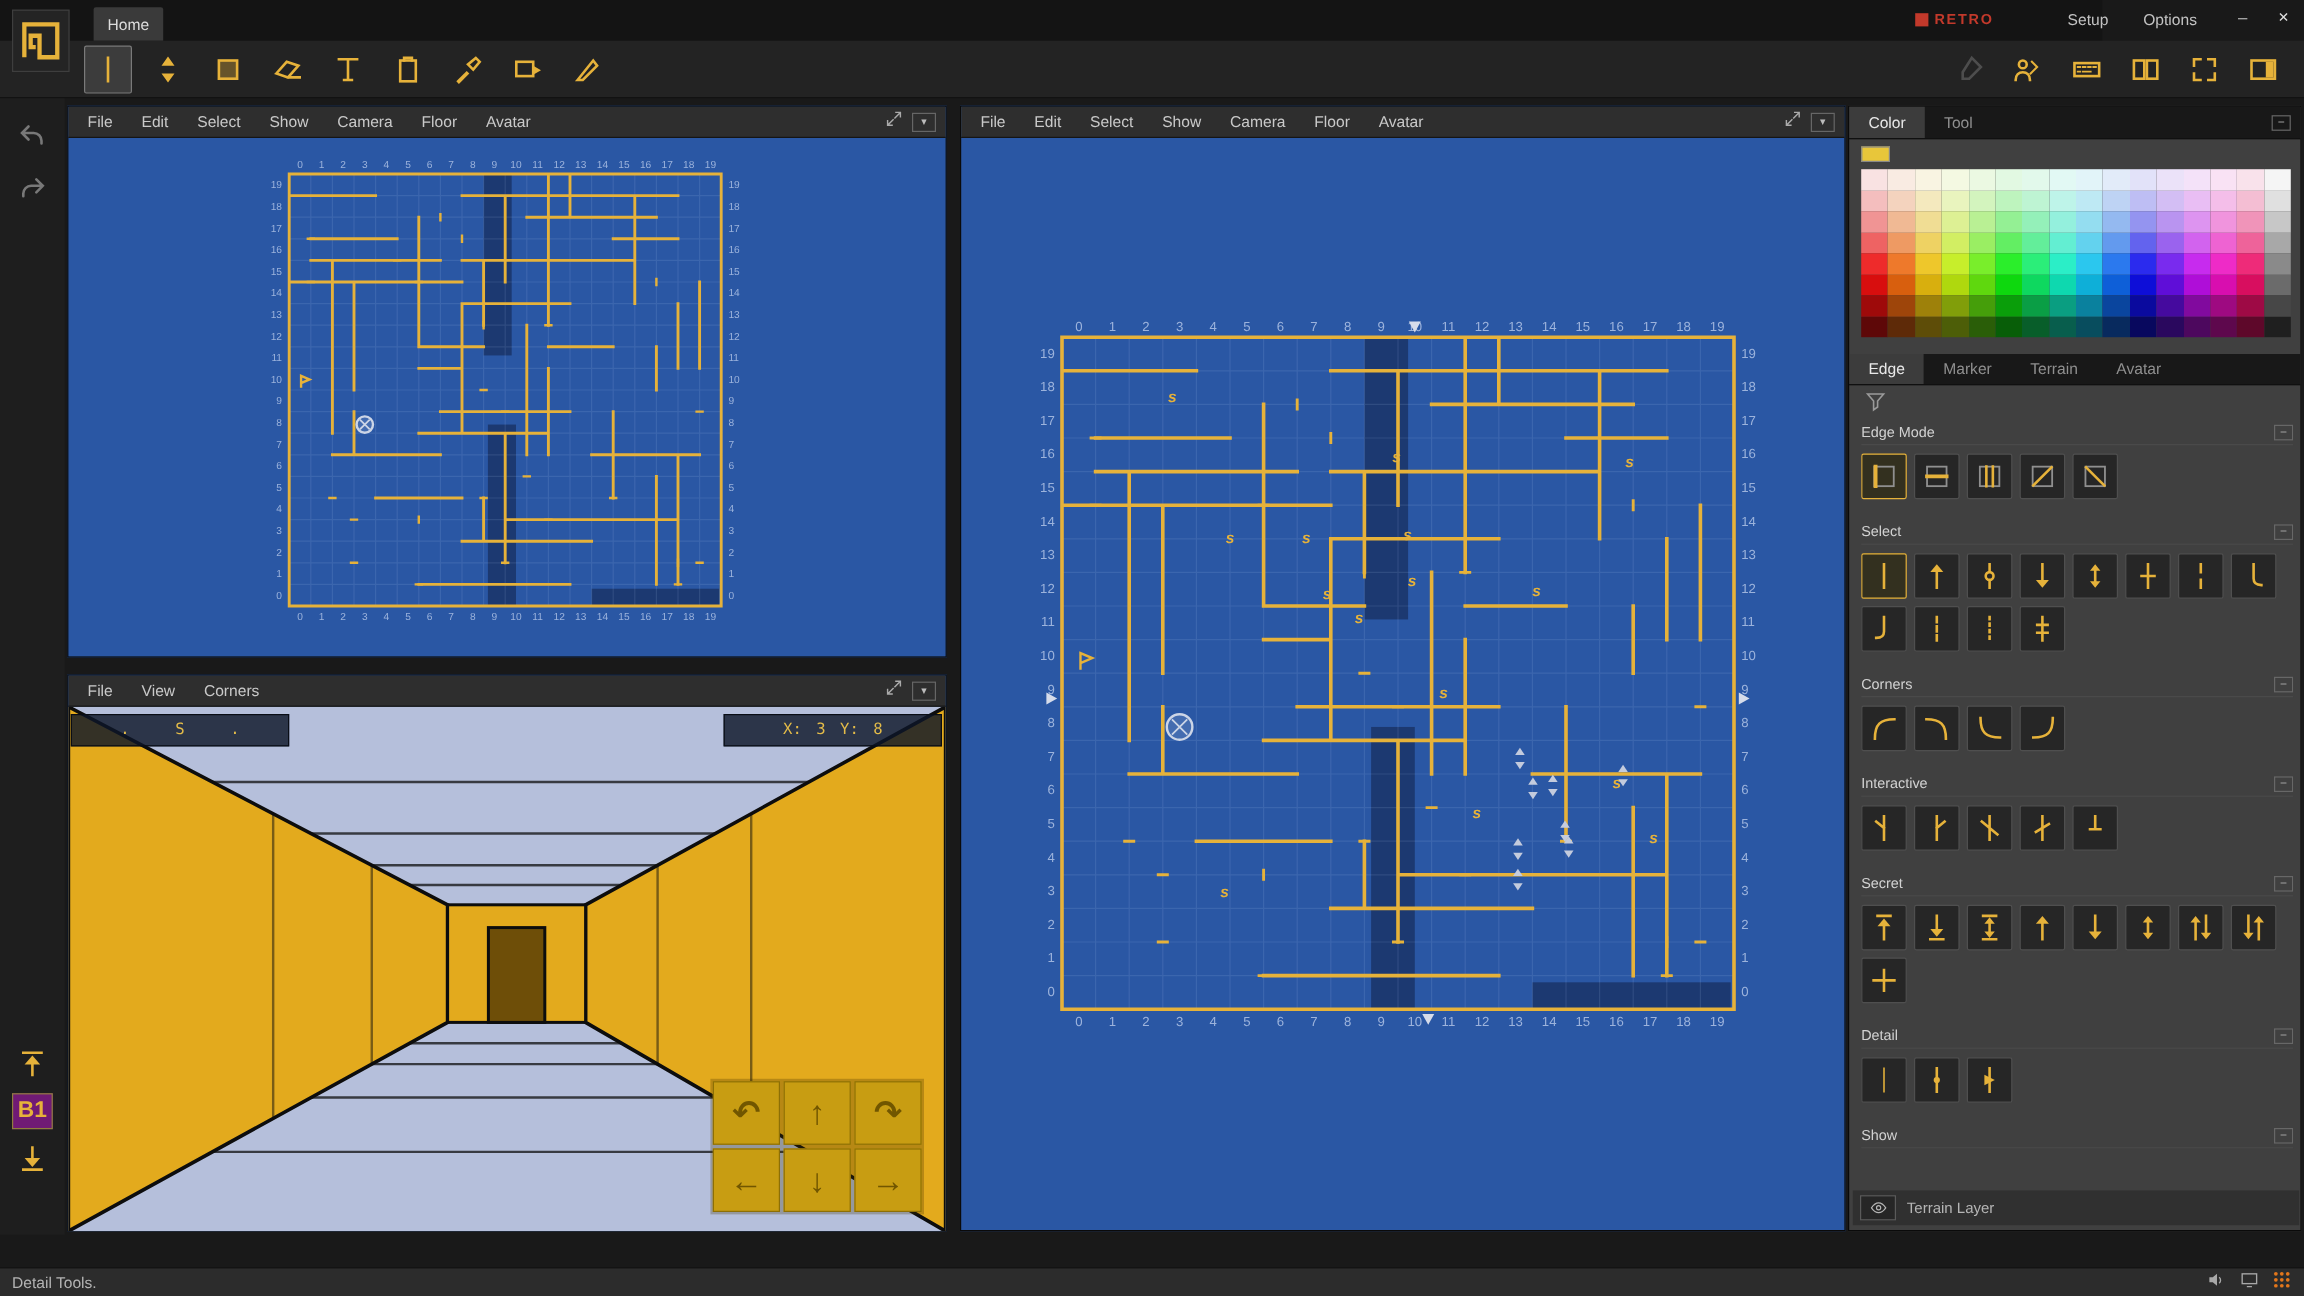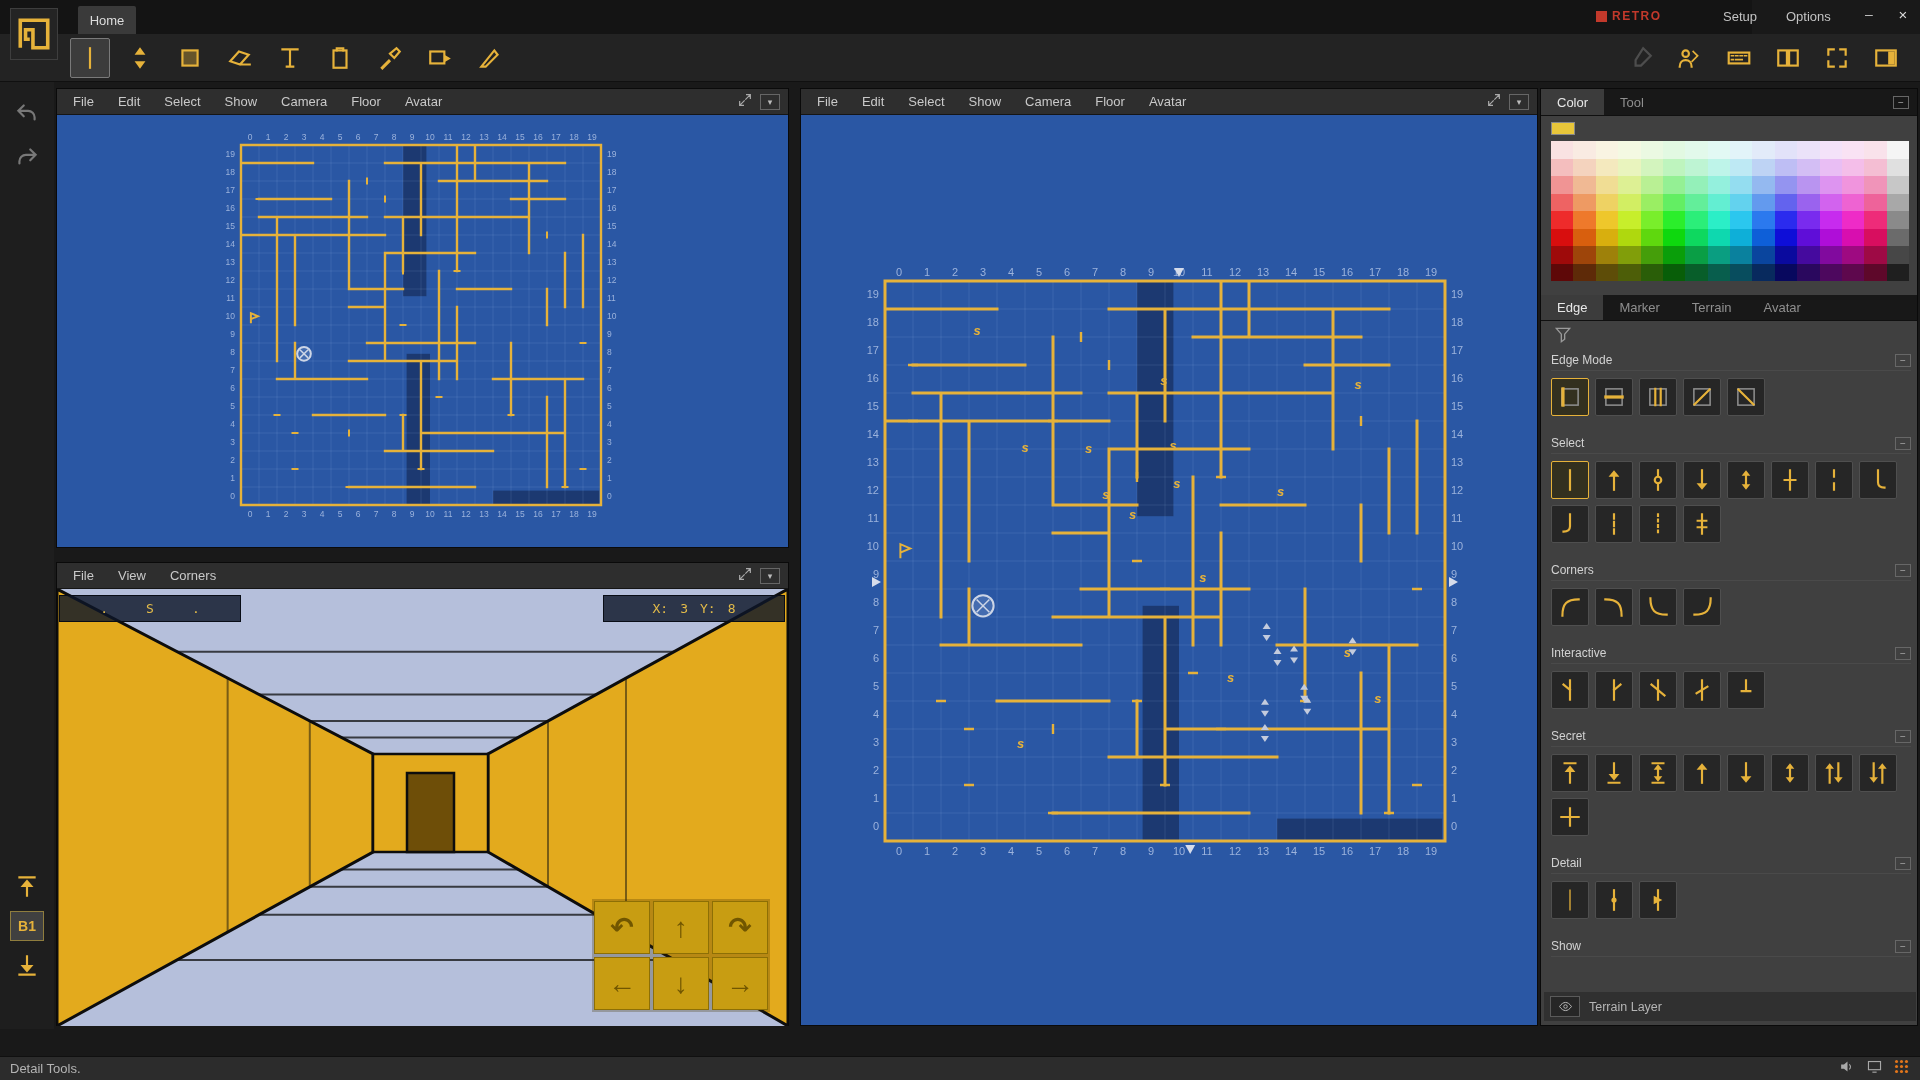--- a/index.html
+++ b/index.html
@@ -23,21 +23,21 @@
   #tb-right{position:absolute;right:14px;top:4px;display:flex;gap:9px}
   .tbtn{width:40px;height:40px;display:flex;align-items:center;justify-content:center;border:1px solid transparent;border-radius:2px}
   .tbtn.sel{background:#3c3c3c;border-color:#7a7a7a}
   .tbtn.dis{opacity:.5}
 
   
   #rail{position:absolute;left:0;top:82px;width:54px;height:947px;background:#1e1e1e}
   .rail-btn{width:34px;height:34px;margin:0 auto;display:flex;align-items:center;justify-content:center}
   #undo-btn{margin-top:14px}#redo-btn{margin-top:10px}
   #rail-bottom{position:absolute;left:0;bottom:46px;width:54px;display:flex;flex-direction:column;align-items:center;gap:8px}
-  #floor-label{width:34px;height:30px;border:1px solid #8f7d3e;color:#e6b23a;font-weight:bold;font-size:14px;display:flex;align-items:center;justify-content:center;background:#404040}
+  #floor-label{width:34px;height:30px;border:1px solid #8f7d3e;color:#e6b23a;font-weight:bold;font-size:19px;display:flex;align-items:center;justify-content:center;background:#701a75}
 
   
   .panel{position:absolute;background:#2a57a4;border:1px solid #0a0a0a}
   #panel-small{left:56px;top:88px;width:733px;height:460px}
   #panel-3d{left:56px;top:562px;width:733px;height:464px}
   #panel-large{left:800px;top:88px;width:738px;height:938px}
   .menubar{height:26px;background:#2e2e2e;border-bottom:1px solid #151515;display:flex;align-items:center;padding:0 8px 0 16px}
   .menus{display:flex;gap:24px;font-size:13px;color:#c9c9c9}
   .mb-icons{margin-left:auto;display:flex;align-items:center;gap:7px}
   .mb-chev{width:20px;height:16px;border:1px solid #666;color:#bbb;font-size:9px;display:flex;align-items:center;justify-content:center}

